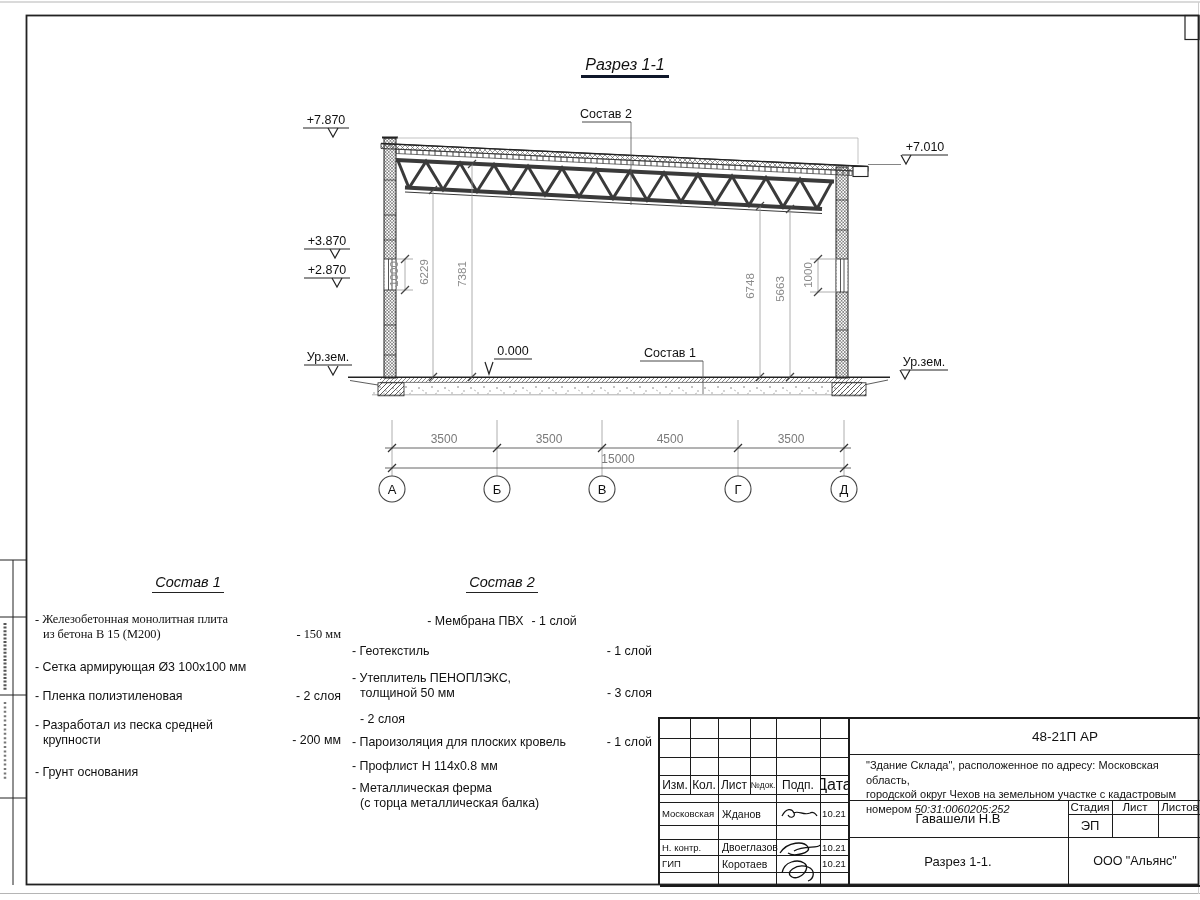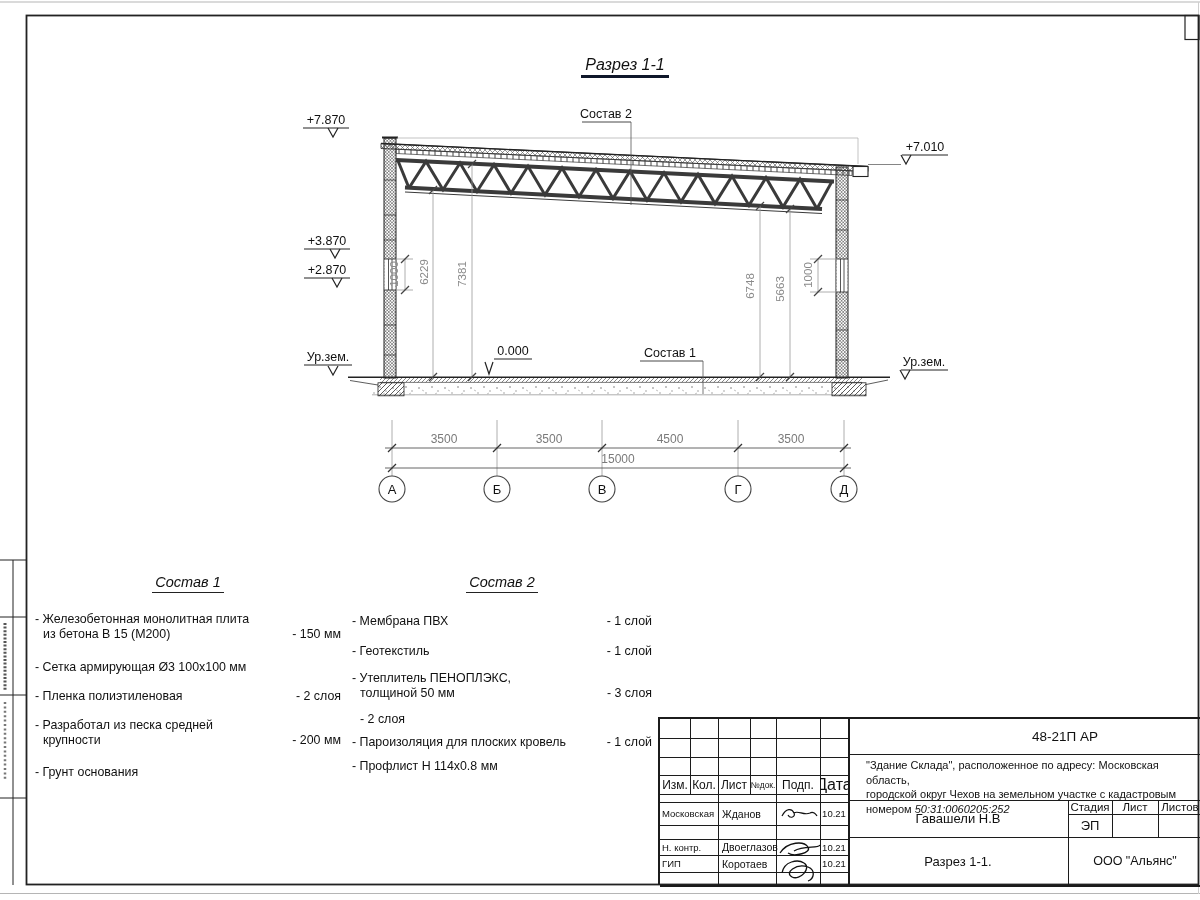--- a/index.html
+++ b/index.html
@@ -264,21 +264,21 @@
     </g>
   </g>
 </svg>
 
 <div class="abs main-title">
   <span>Разрез 1-1</span>
 </div>
 
 <div class="list" style="left:35px;top:575px;width:306px;">
   <div class="list-title"><span>Состав 1</span></div>
-  <div class="item" style="margin-bottom:18px;">
+  <div class="item" style="margin-bottom:18px;font-family:Liberation Serif, serif;">
     <div class="nm">
         <div>- Железобетонная  монолитная плита</div>
         <div class="l2">из бетона В 15 (М200)</div>
       </div>
     <div class="val">- 150 мм</div>
   </div>
   <div class="item" style="margin-bottom:14px;">
     <div class="nm">
         <div>- Сетка армирующая Ø3 100х100 мм</div>
       </div>
@@ -300,21 +300,21 @@
   <div class="item">
     <div class="nm">
         <div>- Грунт основания</div>
       </div>
     <div class="val"></div>
   </div>
 </div>
 
 <div class="list" style="left:352px;top:575px;width:300px;">
   <div class="list-title" style="margin-bottom:24px;"><span>Состав 2</span></div>
-  <div class="item" style="margin-bottom:15px;">
+  <div class="item" style="margin-bottom:15px;justify-content:center;">
     <div class="nm">
         <div>- Мембрана ПВХ</div>
       </div>
     <div class="val">- 1 слой</div>
   </div>
   <div class="item" style="margin-bottom:12px;">
     <div class="nm">
         <div>- Геотекстиль</div>
       </div>
     <div class="val">- 1 слой</div>
@@ -331,20 +331,27 @@
   </div>
   <div class="item" style="margin-bottom:9px;">
     <div class="nm">
         <div>- Пароизоляция для плоских кровель</div>
       </div>
     <div class="val">- 1 слой</div>
   </div>
   <div class="item" style="margin-bottom:7px;">
     <div class="nm">
         <div>- Профлист Н 114х0.8 мм</div>
+      </div>
+    <div class="val"></div>
+  </div>
+  <div class="item">
+    <div class="nm">
+        <div>- Металлическая ферма</div>
+        <div class="l2">(с торца металлическая балка)</div>
       </div>
     <div class="val"></div>
   </div>
 </div>
 
 <div class="abs tb">
 
   <div class="hl" style="left:0;top:19px;width:188px;"></div>
   <div class="hl" style="left:0;top:38px;width:188px;"></div>
   <div class="hl" style="left:0;top:56px;width:188px;"></div>

